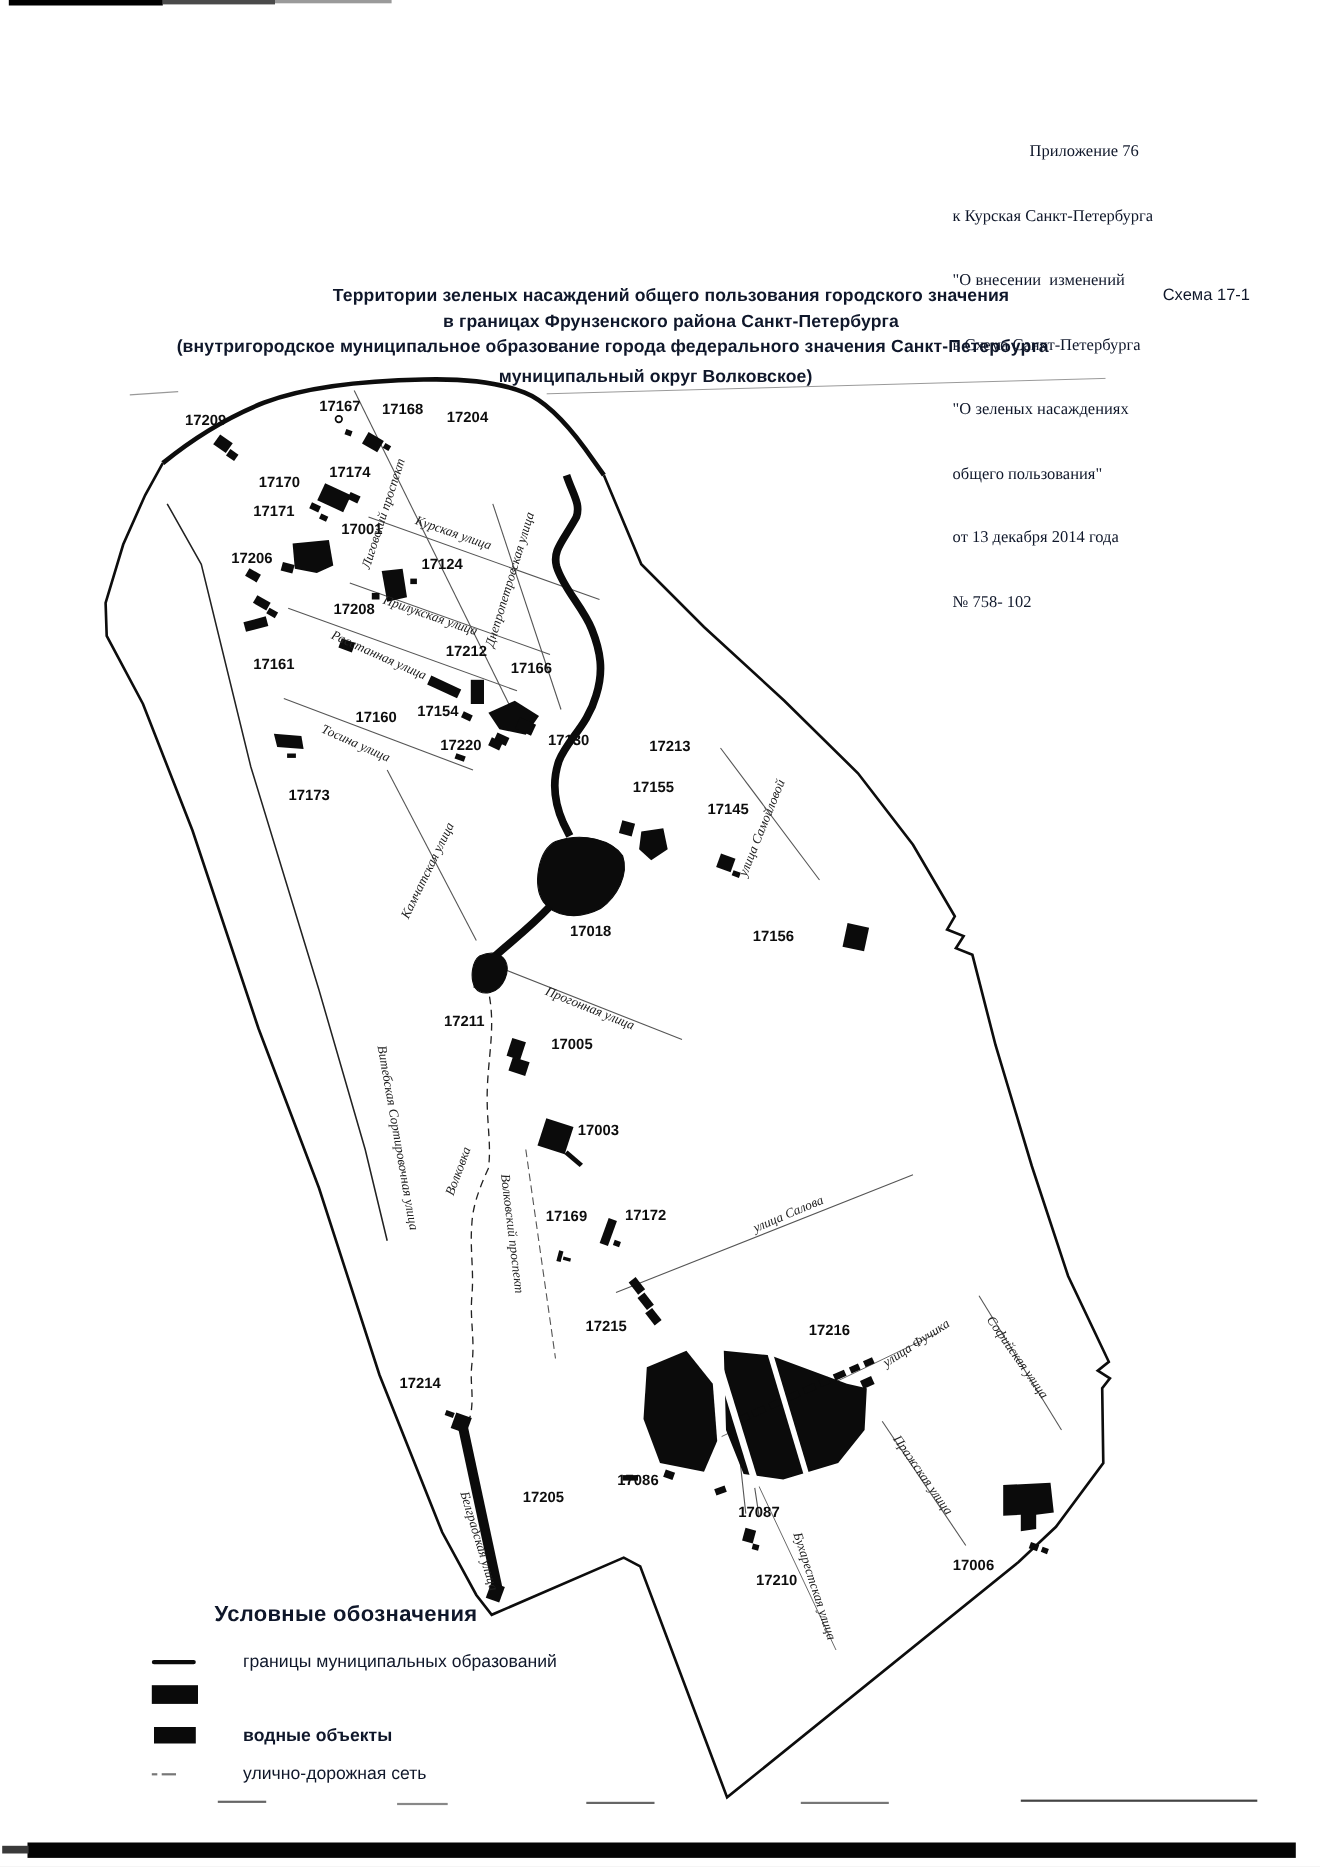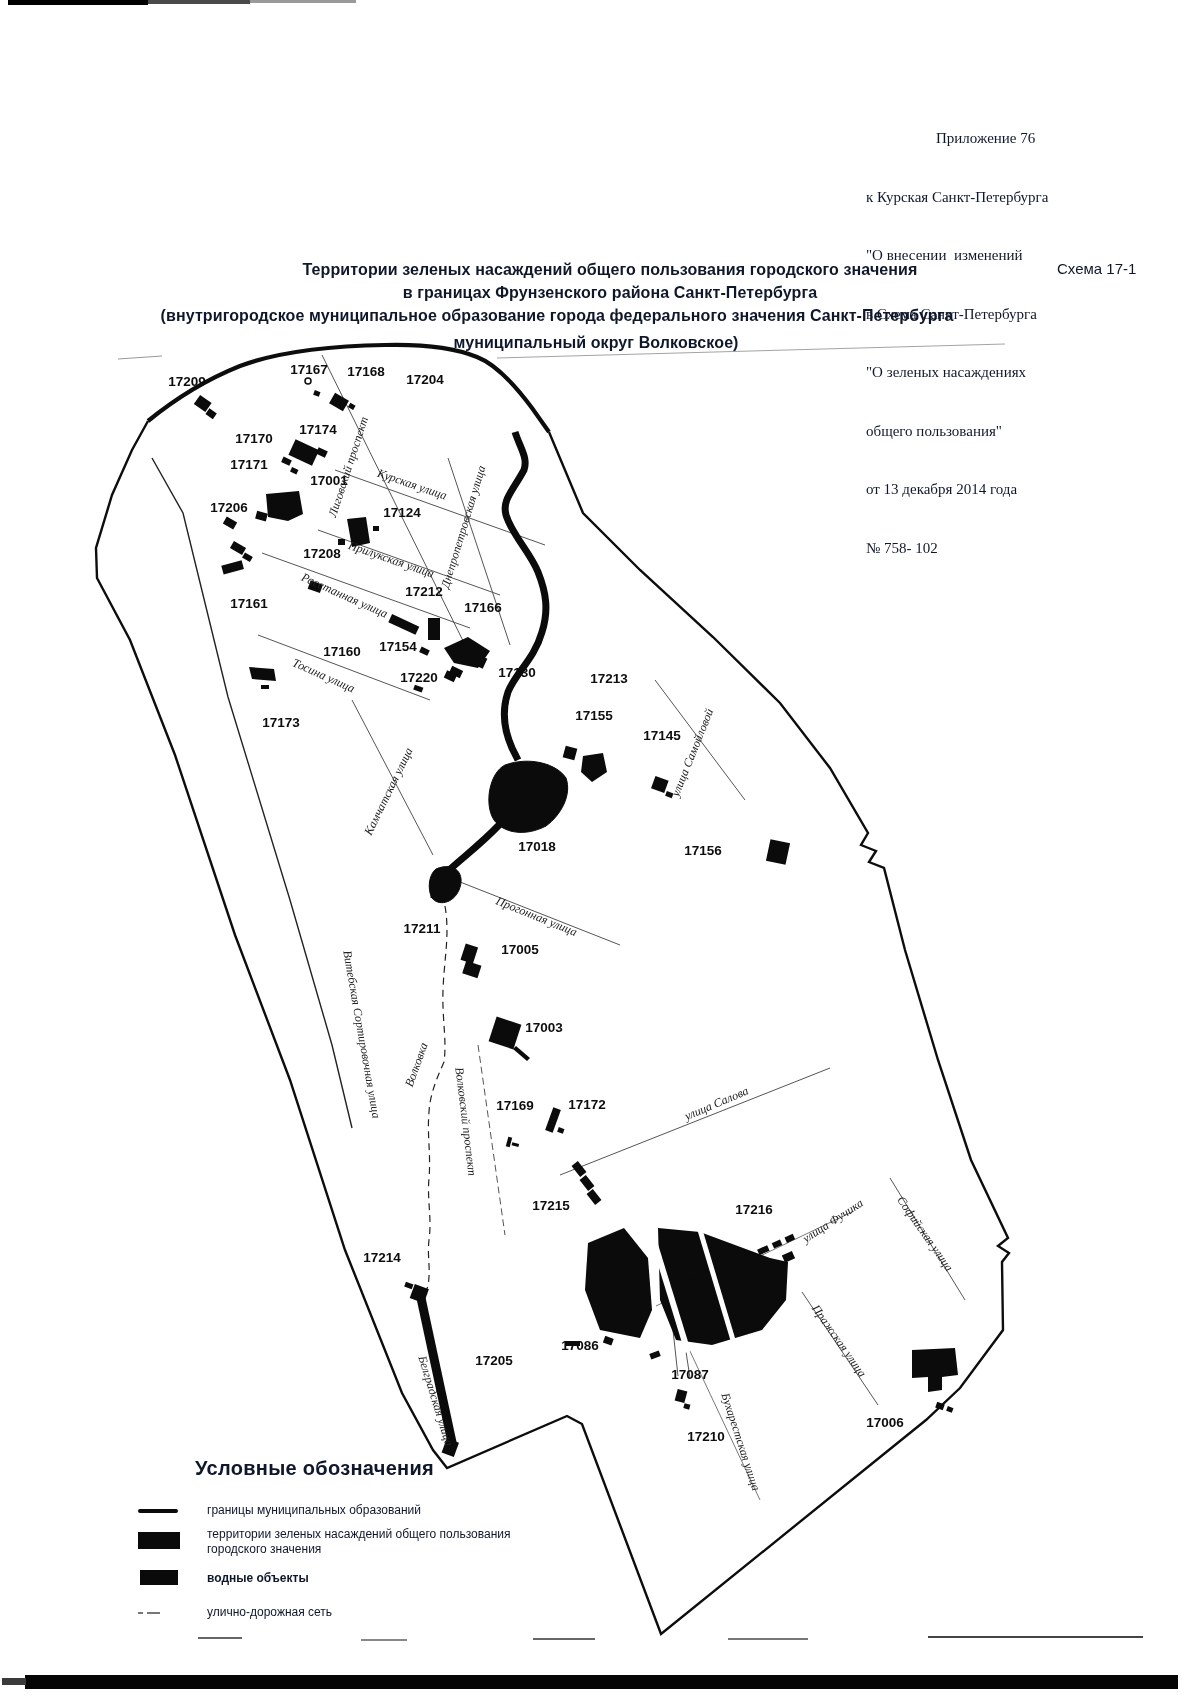--- a/index.html
+++ b/index.html
@@ -11,21 +11,21 @@
   
   #appendix{left:866px;top:90px;width:220px;font-family:"Liberation Serif",serif;
             font-size:15px;line-height:19.5px;white-space:pre;}
   #appendix .l0{padding-left:70px;}
   #scheme-label{left:1046px;top:260px;font-size:15px;margin-left:11px;}
   
   .title-line{position:absolute;width:1200px;text-align:center;font-weight:bold;
               font-size:16px;letter-spacing:0.1px;}
   
   #legend-header{left:164px;top:1457px;font-weight:bold;font-size:20px;letter-spacing:0.3px;margin-left:31px;}
-  .legend-text{position:absolute;left:207px;font-size:12px;line-height:15px;}
+  .legend-text{position:absolute;left:221px;font-size:16px;line-height:15px;}
   .legend-sym{position:absolute;background:#0a0a0a;}
   
   .scanline{position:absolute;height:2px;background:#666;}
   #bottom-bar{position:absolute;left:25px;top:1675px;width:1153px;height:14px;background:#050505;}
   #bottom-nub{position:absolute;left:2px;top:1678px;width:24px;height:7px;background:#3a3a3a;}
   svg text{user-select:none;}
   .area-num{font-family:"Liberation Sans",sans-serif;font-weight:bold;font-size:13.5px;fill:#0d0d0d;}
   .street-name{font-family:"Liberation Serif",serif;font-style:italic;font-size:12px;fill:#222;}
 </style>
 </head>
@@ -237,24 +237,20 @@
         <text transform="translate(432,1402) rotate(73)" text-anchor="middle" class="street-name">Белградская улица</text>
       </g>
   </svg>
 
   <div id="legend-header" class="abs">Условные обозначения</div>
 
   <div class="legend-sym" style="left:138px;top:1509px;width:40px;height:4px;border-radius:2px;"></div>
   <div class="legend-text" style="top:1503px;">границы муниципальных образований</div>
 
   <div class="legend-sym" style="left:138px;top:1532px;width:42px;height:17px;"></div>
-  <div class="legend-text" style="top:1527px;width:360px;">
-    <div>территории зеленых насаждений общего пользования</div>
-    <div>городского значения</div>
-  </div>
 
   <div class="legend-sym" style="left:140px;top:1570px;width:38px;height:15px;"></div>
   <div class="legend-text" style="top:1571px;font-weight:bold;">водные объекты</div>
 
   <div class="legend-sym" style="left:138px;top:1612px;width:5px;height:2px;background:#777;"></div>
   <div class="legend-sym" style="left:147px;top:1612px;width:13px;height:2px;background:#777;"></div>
   <div class="legend-text" style="top:1605px;">улично-дорожная сеть</div>
 
   <div class="scanline" style="left:198px;top:1637px;width:44px;"></div>
   <div class="scanline" style="left:361px;top:1639px;width:46px;background:#888;"></div>

